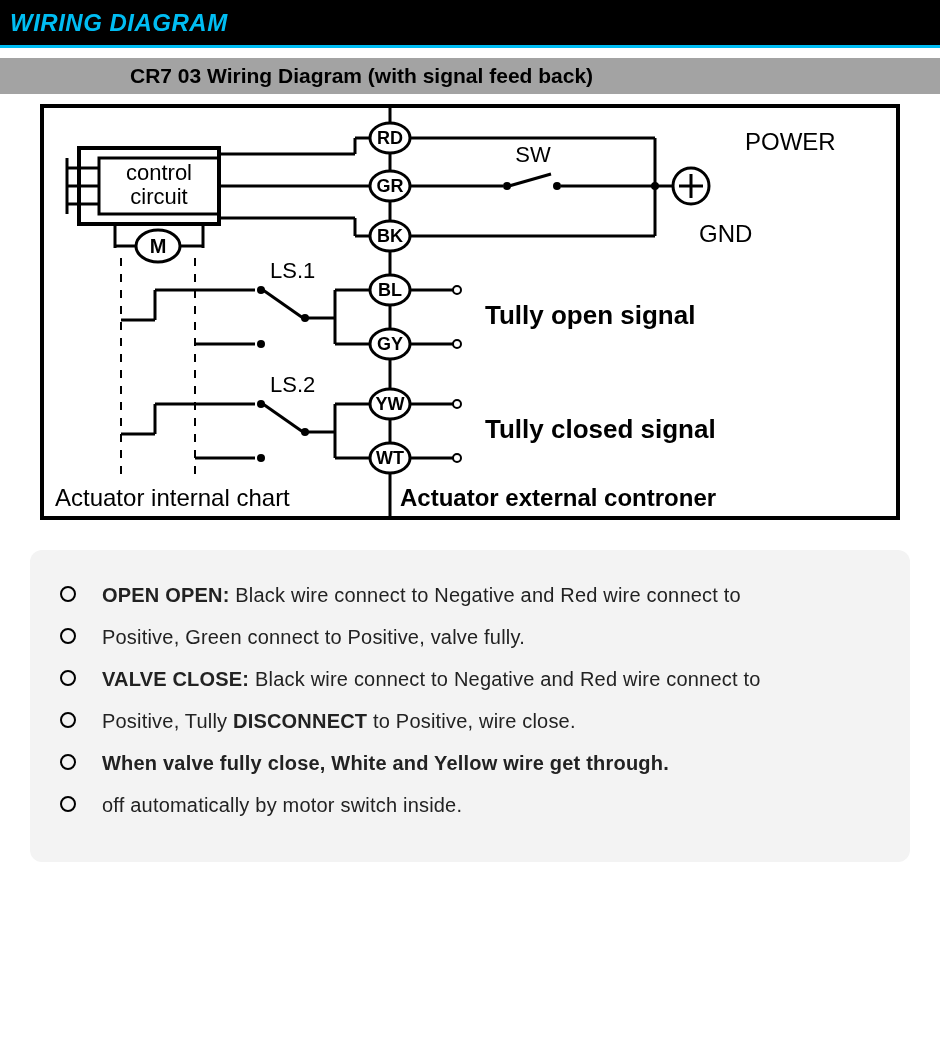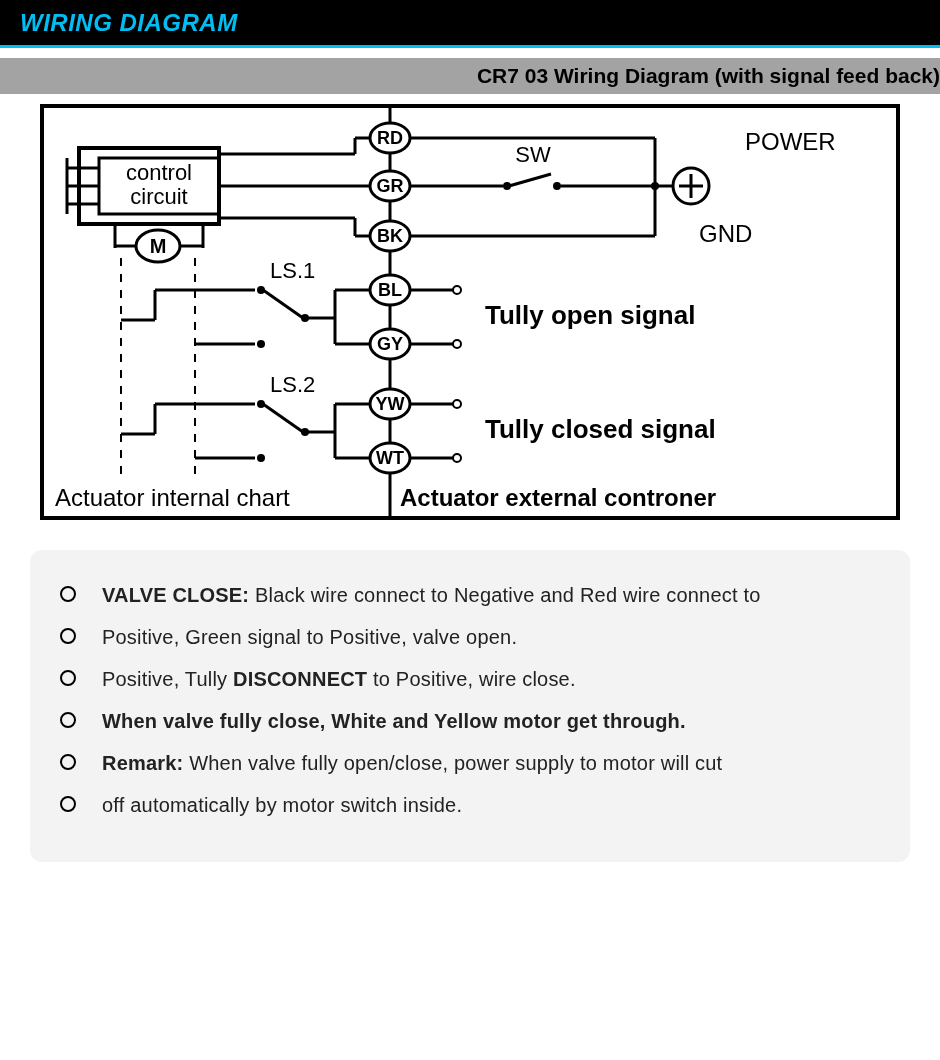--- a/index.html
+++ b/index.html
@@ -1,27 +1,27 @@
 <!DOCTYPE html>
 <html><head>
 <meta charset="utf-8">
 <style>
   * { box-sizing: border-box; margin: 0; padding: 0; }
   body { width: 940px; background: #fff; font-family: Arial, Helvetica, sans-serif; }
   .header-bar {
     background: #000; height: 48px; display: flex; align-items: center;
-    border-bottom: 3px solid #00bdf3; padding-left: 20px; text-align: center;
+    border-bottom: 3px solid #00bdf3; padding-left: 10px; text-align: center;
   }
   .header-bar h1 {
     color: #00bdf3; font-size: 24px; font-weight: 700; font-style: italic;
     letter-spacing: 0.5px;
   }
   .sub-bar {
     background: #a3a3a3; height: 36px; display: flex; align-items: center;
-    padding-left: 130px; margin-top: 10px; justify-content: flex-end;
+    padding-left: 130px; margin-top: 10px;
   }
   .sub-bar h2 { font-size: 21px; font-weight: 700; color: #000; }
   .diagram-wrap { padding: 10px 40px 20px 40px; }
   .diagram { border: 4px solid #000; position: relative; height: 416px; }
   svg.schem { width: 100%; height: 100%; display: block; }
   .desc-panel {
     margin: 10px 30px 30px 30px; background: #f3f3f3; border-radius: 12px;
     padding: 30px 30px 30px 30px;
   }
   .desc-row {
@@ -174,35 +174,35 @@
 
       <text x="10" y="398" font-size="24">Actuator internal chart</text>
       <text x="355" y="398" font-size="24" font-weight="700">Actuator external controner</text>
     </svg>
   </div>
 </div>
 
 <div class="desc-panel">
   <div class="desc-row">
     <span class="bullet"></span>
+    <span class="txt"><span class="b">OPEN OPEN:</span><span> Black wire connect to Negative and Red wire connect to</span></span>
+  </div>
+  <div class="desc-row">
+    <span class="bullet"></span>
+    <span class="txt"><span>Positive, Green connect to Positive, valve fully.</span></span>
+  </div>
+  <div class="desc-row">
+    <span class="bullet"></span>
     <span class="txt"><span class="b">VALVE CLOSE:</span><span> Black wire connect to Negative and Red wire connect to</span></span>
   </div>
   <div class="desc-row">
     <span class="bullet"></span>
-    <span class="txt"><span>Positive, Green signal to Positive, valve open.</span></span>
-  </div>
-  <div class="desc-row">
-    <span class="bullet"></span>
     <span class="txt"><span>Positive, Tully </span><span class="b">DISCONNECT</span><span> to Positive, wire close.</span></span>
   </div>
   <div class="desc-row">
     <span class="bullet"></span>
-    <span class="txt"><span class="b">When valve fully close, White and Yellow motor get through.</span></span>
-  </div>
-  <div class="desc-row">
-    <span class="bullet"></span>
-    <span class="txt"><span class="b">Remark:</span><span> When valve fully open/close, power supply to motor will cut</span></span>
+    <span class="txt"><span class="b">When valve fully close, White and Yellow wire get through.</span></span>
   </div>
   <div class="desc-row">
     <span class="bullet"></span>
     <span class="txt"><span>off automatically by motor switch inside.</span></span>
   </div>
 </div>
 
 </body></html>

